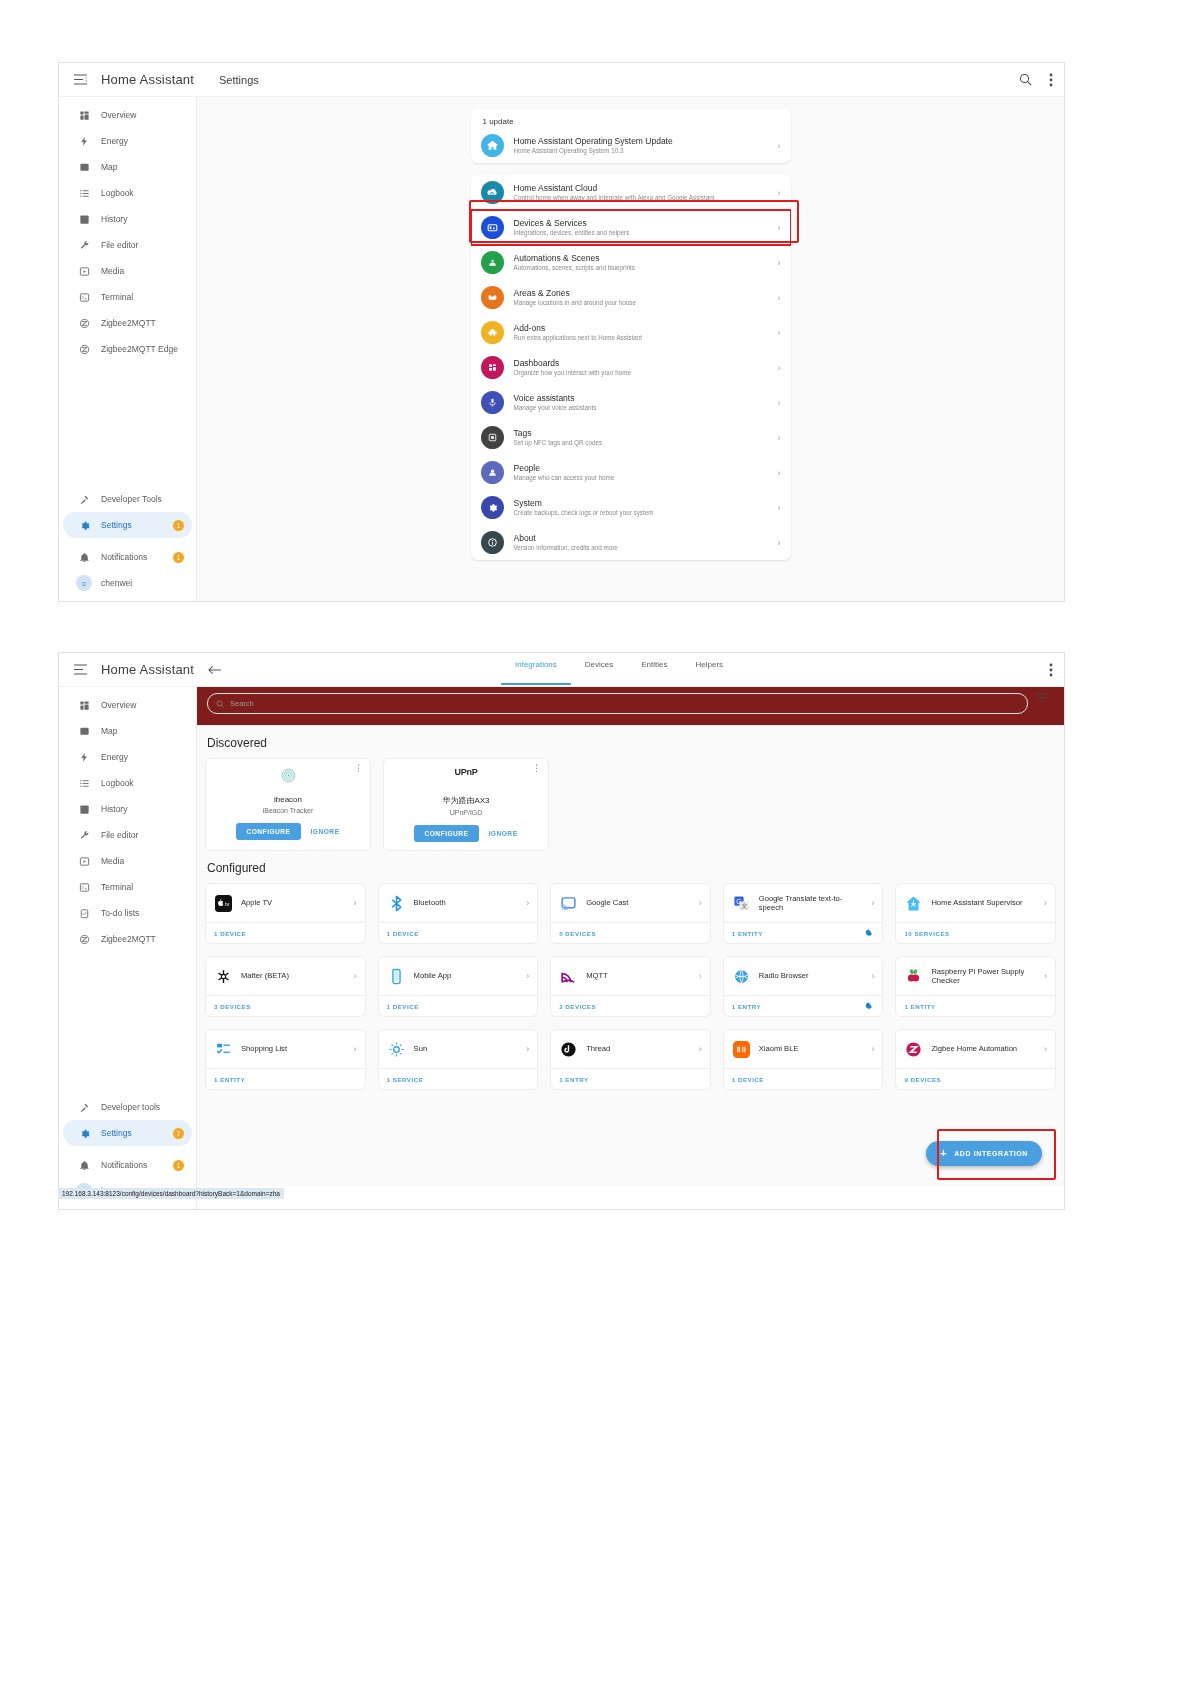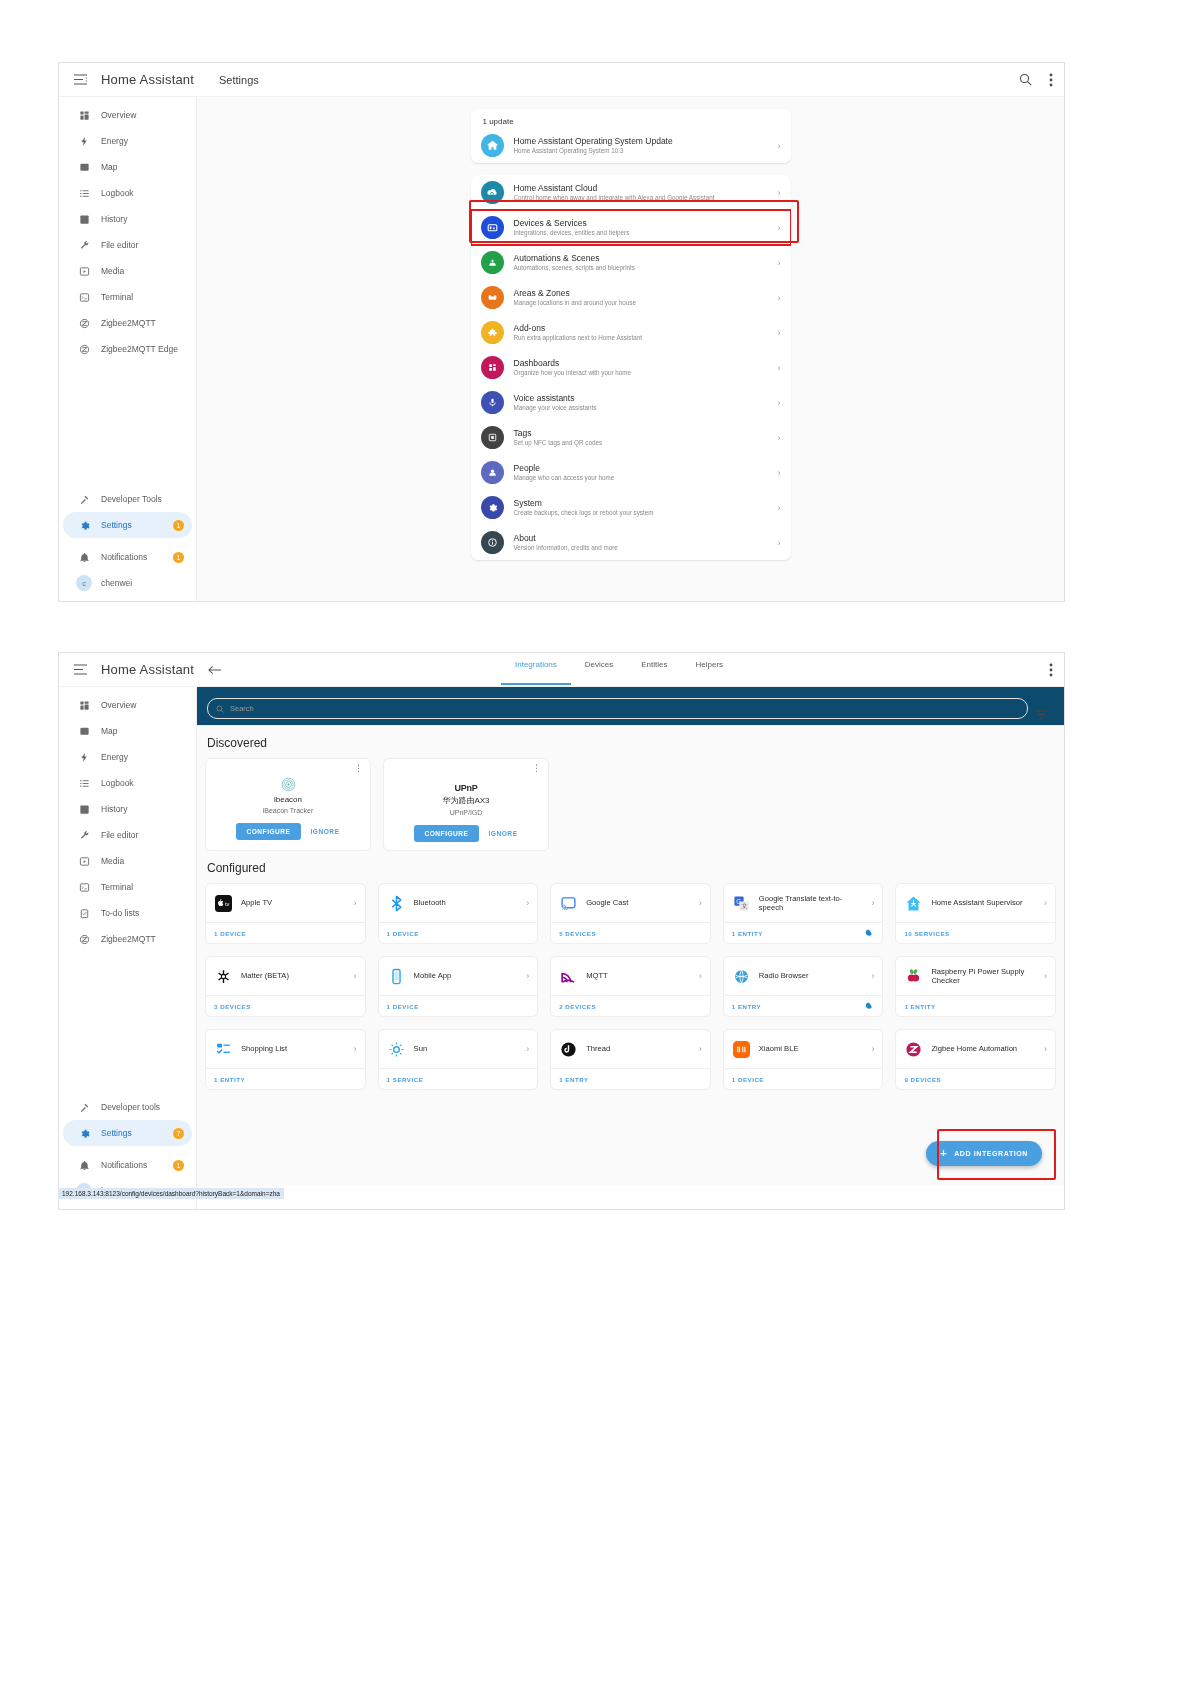--- a/index.html
+++ b/index.html
@@ -34,28 +34,28 @@
   .srow .txt{flex:1;min-width:0;}
   .srow .t1{font-size:8.5px;color:#2b2b2b;line-height:1.25;}
   .srow .t2{font-size:6.3px;color:#8a8a8a;line-height:1.3;margin-top:1px;}
   .chev{color:#9b9b9b;font-size:9px;padding-left:6px;}
   .hl-red{outline:2px solid #e01b1b;outline-offset:-1px;}
   .hl-box{position:absolute;border:2px solid #e01b1b;border-radius:2px;pointer-events:none;}
   .backarrow{width:34px;display:flex;align-items:center;justify-content:center;color:#555;font-size:12px;}
   .tabs{display:flex;align-items:flex-end;height:31px;margin-left:270px;}
   .tab{font-size:8px;color:#5d5d5d;padding:0 14px;height:41px;display:flex;align-items:center;}
   .tab.active{color:#3f9fe0;box-shadow:inset 0 -2px 0 #3f9fe0;}
-  .searchbar{height:26px;display:flex;align-items:flex-end;padding:6px 10px;background:#0c4a6e;border-bottom:1px solid #ececec;}
+  .searchbar{height:26px;display:flex;align-items:flex-start;padding:6px 10px;background:#7f1d1d;border-bottom:1px solid #ececec;}
   .searchfield{flex:1;height:19px;border:1px solid #e2e2e2;border-radius:10px;display:flex;align-items:center;padding:0 8px;font-size:7.5px;color:#9a9a9a;}
   .filtericon{width:26px;display:flex;align-items:center;justify-content:center;color:#4a4a4a;}
   .p2body{background:#fafafa;height:calc(100% - 31px - 32px);padding:0 8px;position:relative;overflow:hidden;}
   .sect-title{font-size:12px;color:#2b2b2b;padding:10px 2px 8px 2px;}
   .disc-row{display:flex;gap:12px;}
   .disc-card{width:164px;background:#fff;border:1px solid #ededed;border-radius:6px;padding:8px 0 8px 0;position:relative;}
-  .disc-logo{height:26px;display:flex;align-items:flex-end;justify-content:center;}
+  .disc-logo{height:26px;display:flex;align-items:flex-start;justify-content:center;}
   .disc-menu{position:absolute;right:7px;top:7px;color:#6b6b6b;font-size:9px;line-height:.6;}
   .disc-name{font-size:8px;text-align:center;color:#2b2b2b;margin-top:2px;}
   .disc-sub{font-size:7px;text-align:center;color:#6c6c6c;margin-top:3px;}
   .disc-actions{display:flex;justify-content:center;gap:10px;margin-top:9px;align-items:center;}
   .btn-primary{background:#4a9fe0;color:#fff;font-size:6.6px;letter-spacing:.5px;padding:5px 10px;border-radius:3px;font-weight:bold;}
   .btn-text{color:#4a9fe0;font-size:6.6px;letter-spacing:.5px;font-weight:bold;}
   .grid{display:grid;grid-template-columns:repeat(5,1fr);gap:12px;}
   .icard{background:#fff;border:1px solid #ededed;border-radius:6px;overflow:hidden;}
   .icard-top{display:flex;align-items:center;height:38px;padding:0 8px;}
   .icard-logo{width:19px;height:19px;flex:0 0 auto;margin-right:8px;display:flex;align-items:center;justify-content:center;}

